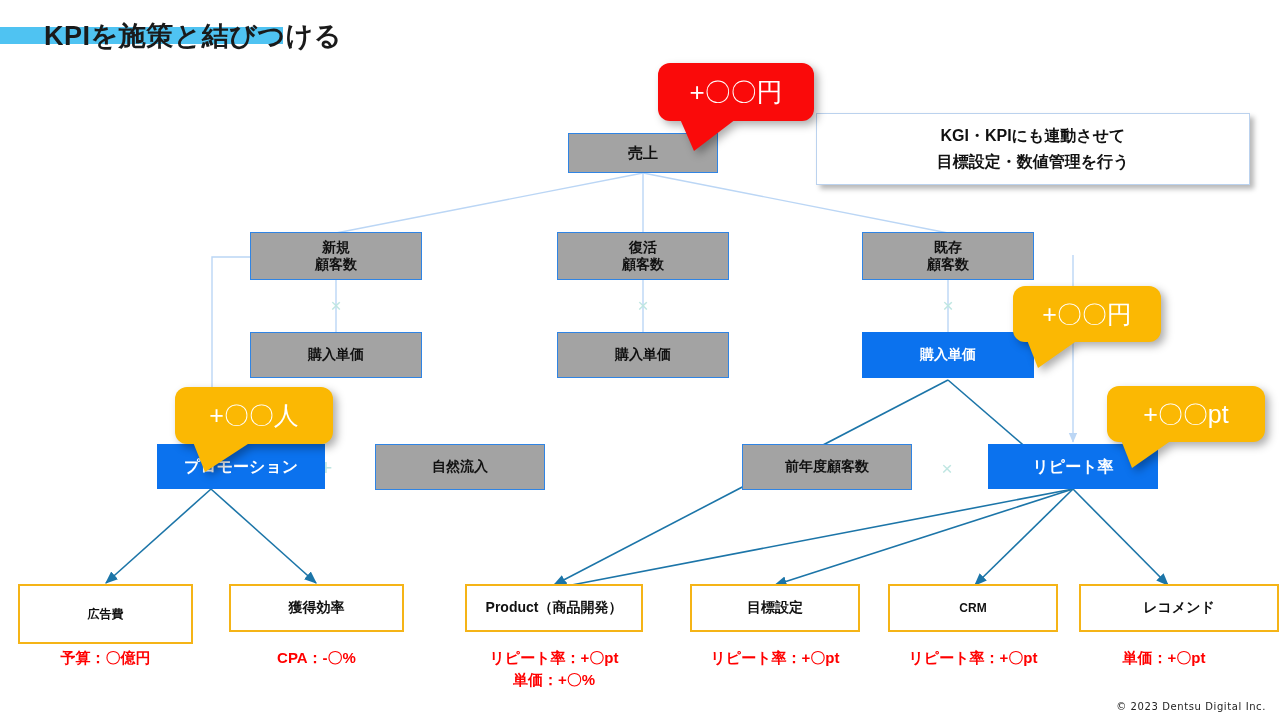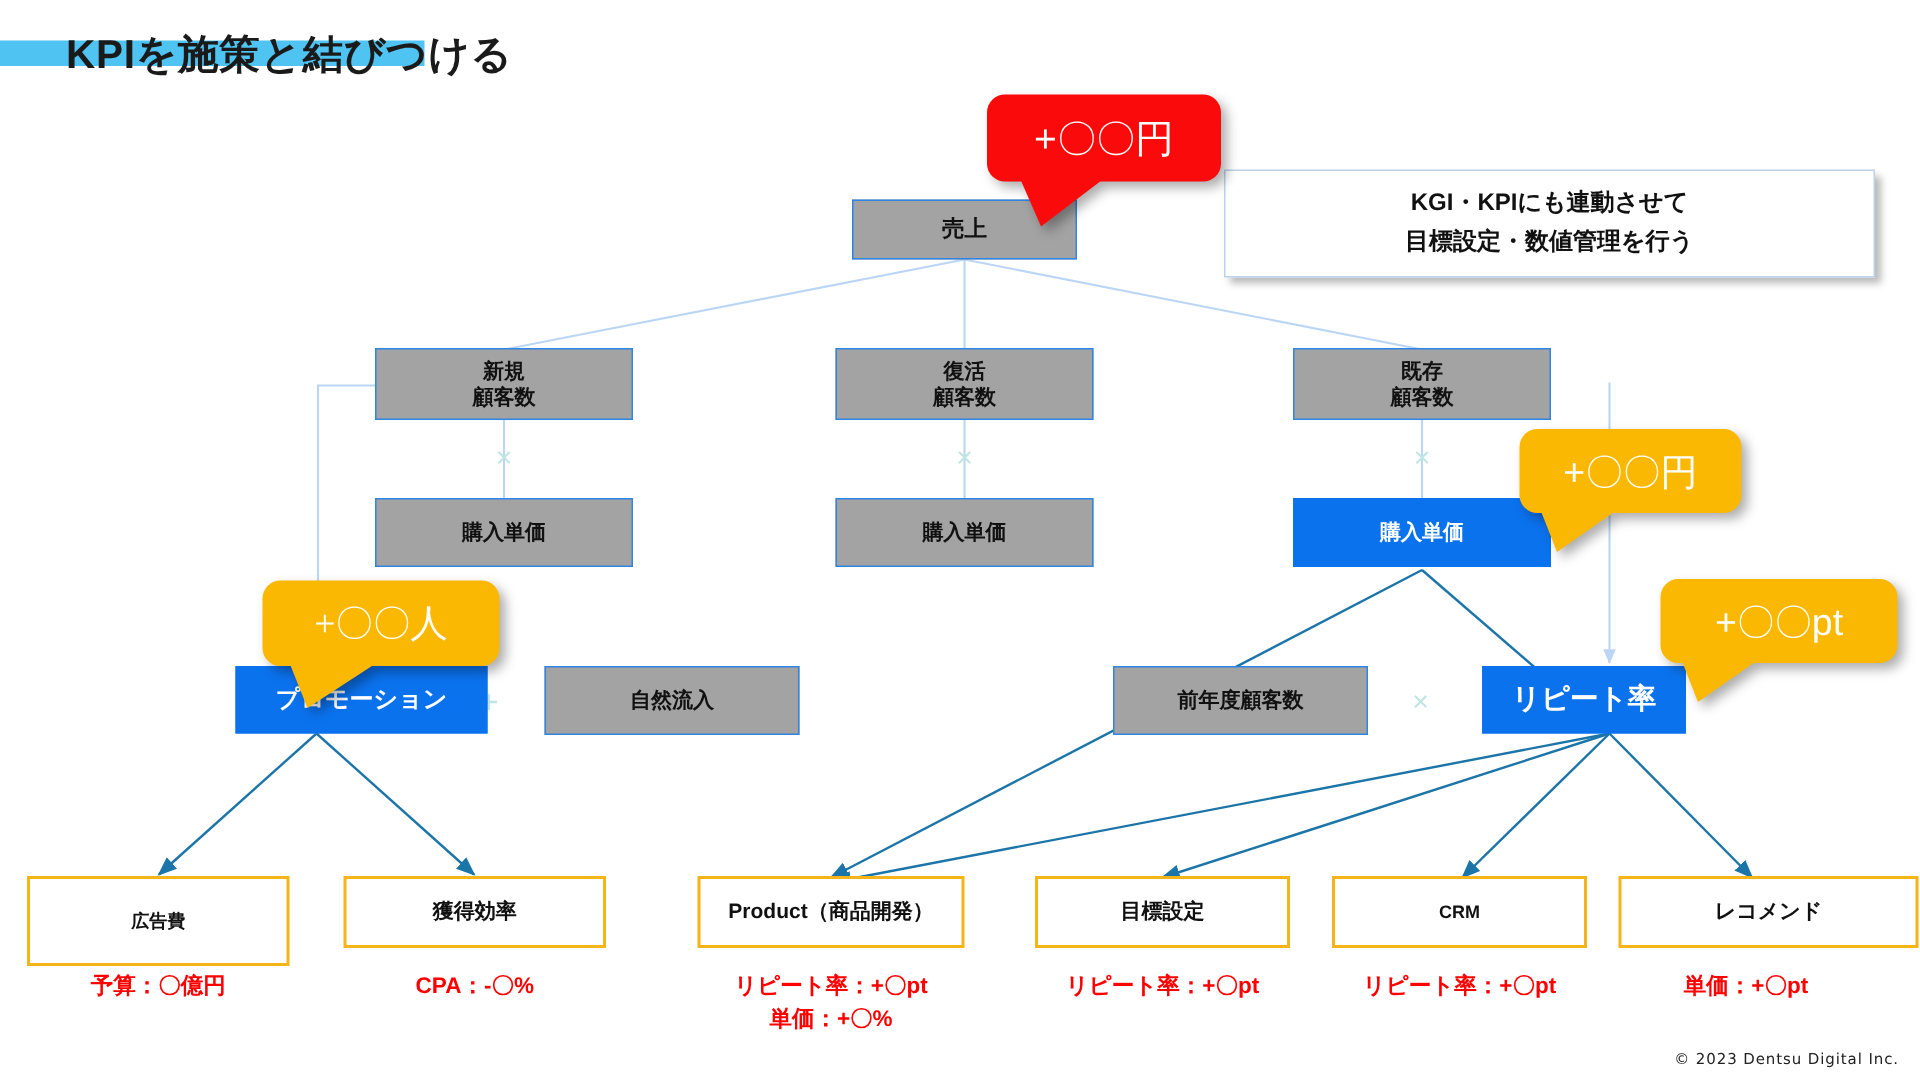--- a/index.html
+++ b/index.html
@@ -254,42 +254,42 @@
   <div class="node filled" style="left:862px; top:332px; width:172px; height:46px; font-size:14px;">
     <span>購入単価</span>
   </div>
 
   <div class="node filled" style="left:127px; top:444px; width:168px; height:45px; font-size:16px;margin-left:30px;">
     <span>プロモーション</span>
   </div>
 
   <div class="op" style="left:316px; top:455px; width:20px; font-size:22px;">+</div>
 
-  <div class="node outline" style="left:363px; top:444px; width:170px; height:46px; font-size:14px;justify-content:center;">
+  <div class="node outline" style="left:375px; top:444px; width:170px; height:46px; font-size:14px;justify-content:center;">
     <span>自然流入</span>
   </div>
 
   <div class="node outline" style="left:742px; top:444px; width:170px; height:46px; font-size:14px;">
     <span>前年度顧客数</span>
   </div>
 
   <div class="op" style="left:937px; top:458px; width:20px;">×</div>
 
-  <div class="node filled" style="left:988px; top:444px; width:136px; height:45px; font-size:19px;">
+  <div class="node filled" style="left:988px; top:444px; width:170px; height:45px; font-size:16px;">
     <span>リピート率</span>
   </div>
 
   <div class="node tactic" style="left:18px; top:584px; width:175px; height:60px; font-size:12px;text-align:right;">
     <span>広告費</span>
   </div>
   <div class="metric" style="left:18px; top:647px; width:175px;">
     <div>予算：〇億円</div>
   </div>
 
-  <div class="node tactic" style="left:229px; top:584px; width:175px; height:48px; font-size:14px;">
+  <div class="node tactic" style="left:229px; top:584px; width:175px; height:48px; font-size:14px;font-family:Liberation Serif, serif;">
     <span>獲得効率</span>
   </div>
   <div class="metric" style="left:229px; top:647px; width:175px;">
     <div>CPA：-〇%</div>
   </div>
 
   <div class="node tactic" style="left:465px; top:584px; width:178px; height:48px; font-size:14px;">
     <span>Product（商品開発）</span>
   </div>
   <div class="metric" style="left:455px; top:647px; width:198px;">
@@ -326,20 +326,20 @@
   <div class="callout yellow" id="callout-unitprice" style="left:1013px; top:286px; width:148px; height:56px; font-size:25px;">
     <span class="tail"></span>
     <span class="c-label">+〇〇円</span>
   </div>
 
   <div class="callout yellow" id="callout-repeat" style="left:1107px; top:386px; width:158px; height:56px; font-size:25px;">
     <span class="tail"></span>
     <span class="c-label">+〇〇pt</span>
   </div>
 
-  <div class="callout yellow" id="callout-promotion" style="left:175px; top:387px; width:158px; height:57px; font-size:25px;font-family:Liberation Serif, serif;">
+  <div class="callout yellow" id="callout-promotion" style="left:175px; top:387px; width:158px; height:57px; font-size:25px;">
     <span class="tail"></span>
     <span class="c-label">+〇〇人</span>
   </div>
 
   <div id="footer-copyright">© 2023 Dentsu Digital Inc.</div>
 
 </div>
 
 </body></html>

